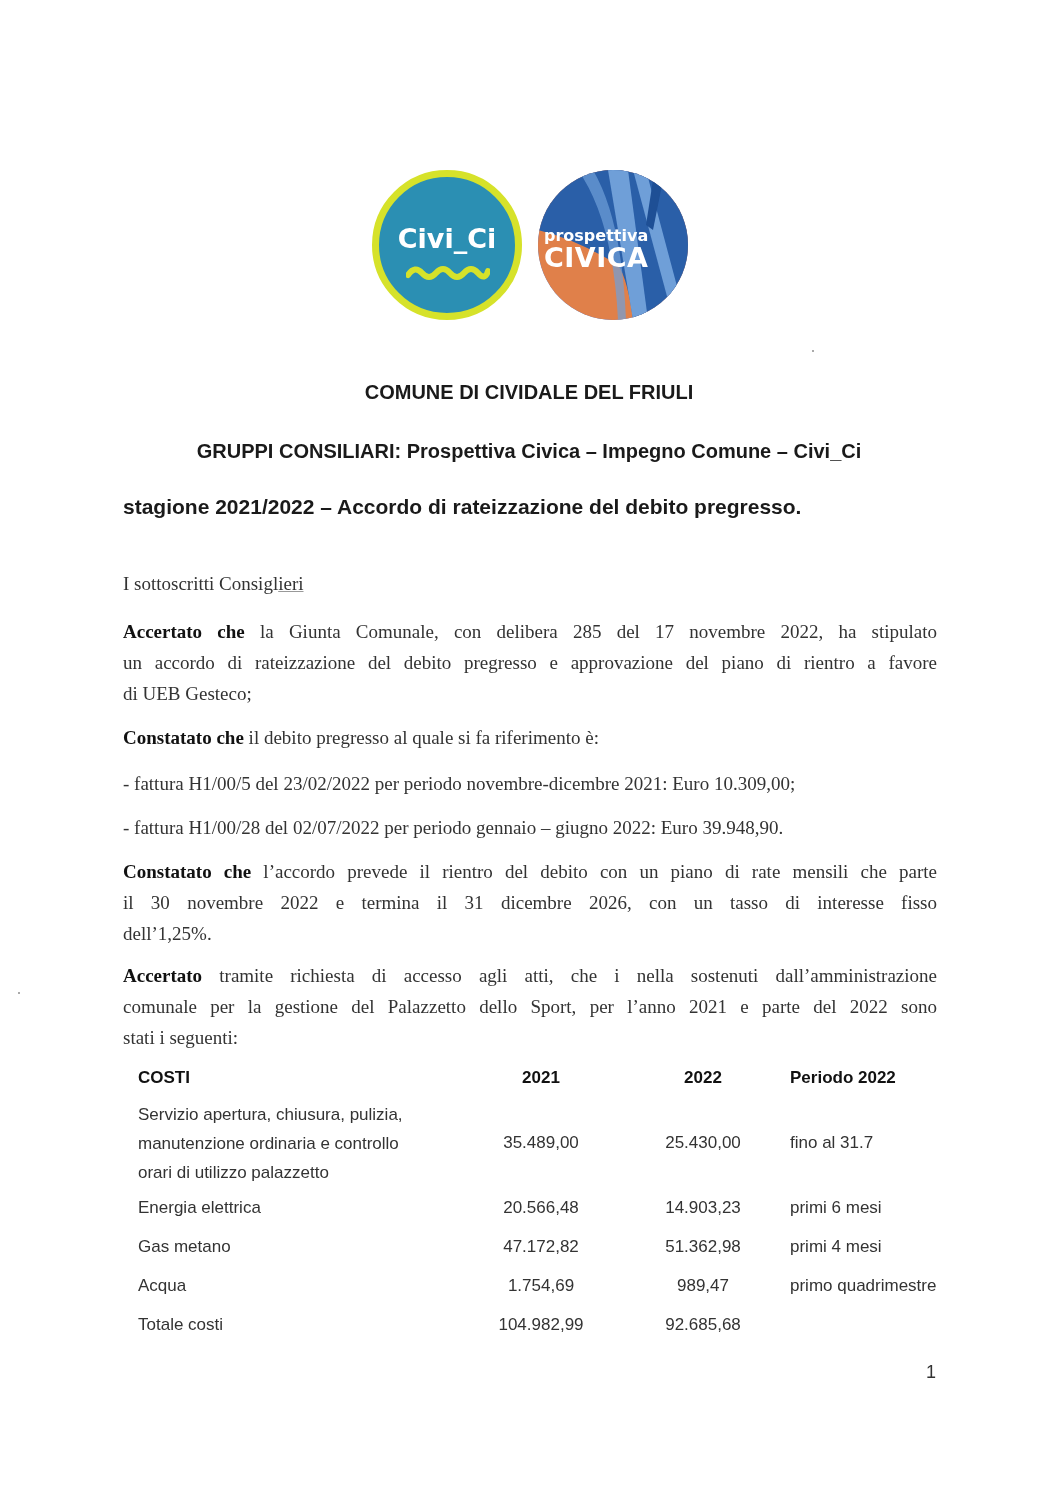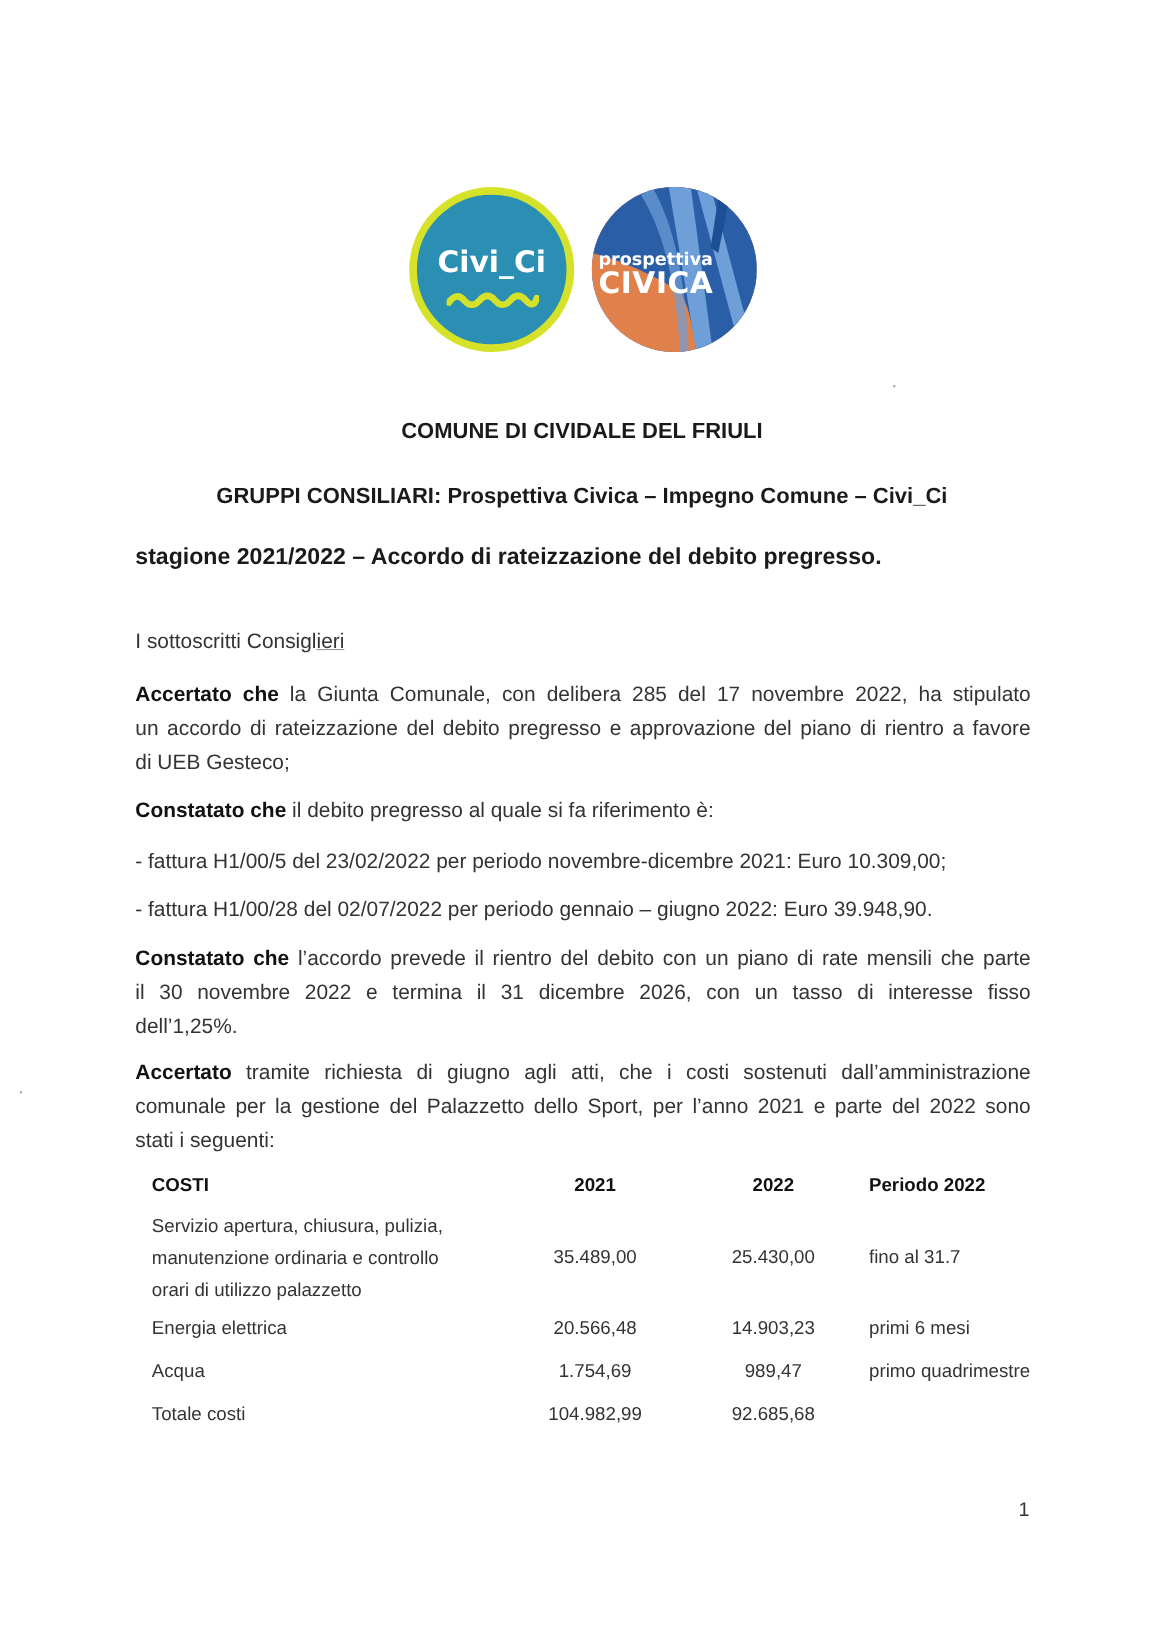--- a/index.html
+++ b/index.html
@@ -21,21 +21,21 @@
                     font-weight: bold; font-size: 27px; letter-spacing: 0.5px; }
 
   .center { position: absolute; left: 0; width: 1058px; text-align: center; font-weight: bold; }
   .h1 { top: 381px; font-size: 20px; }
   .h2 { top: 440px; font-size: 20px; }
   .qt { position: absolute; left: 123px; width: 814px; top: 492px; font-size: 21px; font-weight: bold;
         line-height: 30px; text-align: justify; }
   .qt .l1 { text-align-last: justify; display: block; }
 
   .para { position: absolute; left: 123px; width: 814px; font-size: 19px; line-height: 31px;
-          color: #333; text-align: justify; }
+          color: #333; text-align: justify; font-family: Liberation Serif, serif; }
   .para b { color: #111; }
   .p0 { top: 568px; }
   .p1 { top: 616px; }
   .p2 { top: 722px; }
   .p3 { top: 768px; }
   .p4 { top: 812px; }
   .p5 { top: 856px; }
   .p6 { top: 960px; }
   .justline { display: block; text-align-last: justify; }
   .underline-word { text-decoration: underline; text-decoration-color: #999; }
@@ -105,21 +105,21 @@
   <div class="para p3">- fattura H1/00/5 del 23/02/2022 per periodo novembre-dicembre 2021: Euro 10.309,00;</div>
   <div class="para p4">- fattura H1/00/28 del 02/07/2022 per periodo gennaio – giugno 2022: Euro 39.948,90.</div>
 
   <div class="para p5">
     <span class="justline"><b>Constatato che</b><span> l’accordo prevede il rientro del debito con un piano di rate mensili che parte</span></span>
     <span class="justline">il 30 novembre 2022 e termina il 31 dicembre 2026, con un tasso di interesse fisso</span>
     <span>dell’1,25%.</span>
   </div>
 
   <div class="para p6">
-    <span class="justline"><b>Accertato</b><span> tramite richiesta di giugno agli atti, che i costi sostenuti dall’amministrazione</span></span>
+    <span class="justline"><b>Accertato</b><span> tramite richiesta di accesso agli atti, che i nella sostenuti dall’amministrazione</span></span>
     <span class="justline">comunale per la gestione del Palazzetto dello Sport, per l’anno 2021 e parte del 2022 sono</span>
     <span>stati i seguenti:</span>
   </div>
 
   <table class="costs">
     <thead>
       <tr>
         <th class="c0">COSTI</th>
         <th class="c1">2021</th>
         <th class="c2">2022</th>
@@ -137,20 +137,26 @@
         <td class="c2">25.430,00</td>
         <td class="c3">fino al 31.7</td>
       </tr>
       <tr class="row">
         <td class="c0">Energia elettrica</td>
         <td class="c1">20.566,48</td>
         <td class="c2">14.903,23</td>
         <td class="c3">primi 6 mesi</td>
       </tr>
       <tr class="row">
+        <td class="c0">Gas metano</td>
+        <td class="c1">47.172,82</td>
+        <td class="c2">51.362,98</td>
+        <td class="c3">primi 4 mesi</td>
+      </tr>
+      <tr class="row">
         <td class="c0">Acqua</td>
         <td class="c1">1.754,69</td>
         <td class="c2">989,47</td>
         <td class="c3">primo quadrimestre</td>
       </tr>
       <tr class="row">
         <td class="c0">Totale costi</td>
         <td class="c1">104.982,99</td>
         <td class="c2">92.685,68</td>
         <td class="c3"></td>

